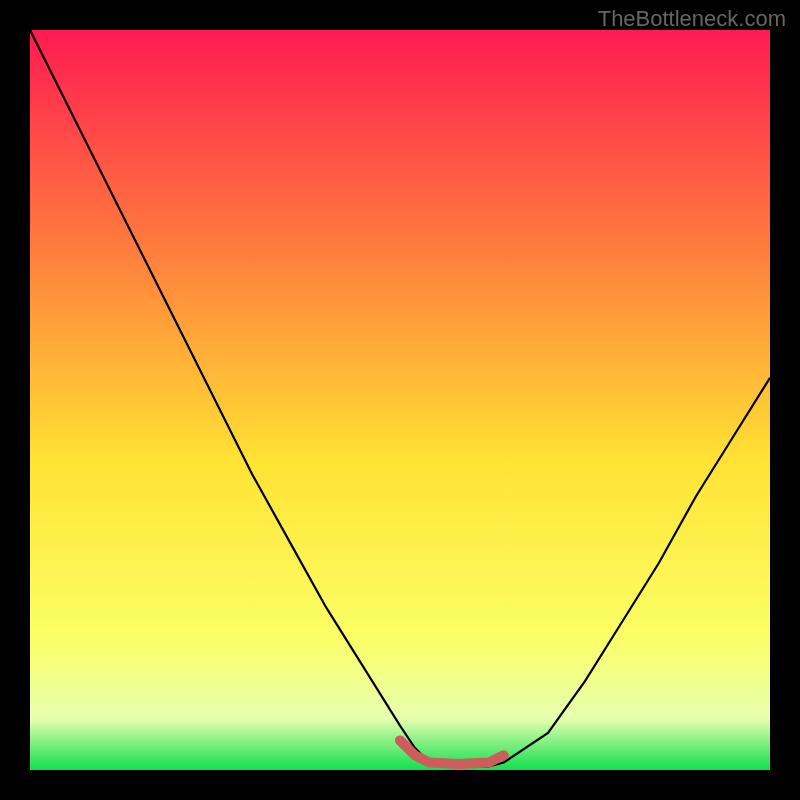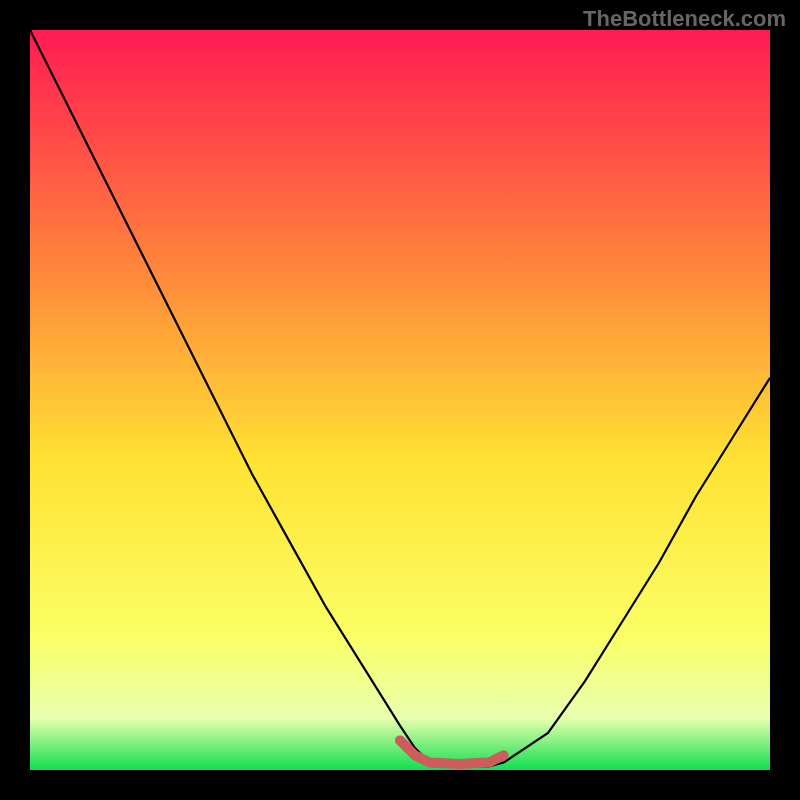--- a/index.html
+++ b/index.html
@@ -10,21 +10,21 @@
     background: #000;
     position: relative;
     font-family: Arial, sans-serif;
   }
   .watermark {
     position: absolute;
     top: 6px;
     right: 14px;
     color: #666;
     font-size: 22px;
-    font-weight: 700;
+    font-weight: 400;
     z-index: 10;
   }
   .plot-frame {
     position: absolute;
     left: 30px;
     top: 30px;
     width: 740px;
     height: 740px;
     background: #000;
   }

